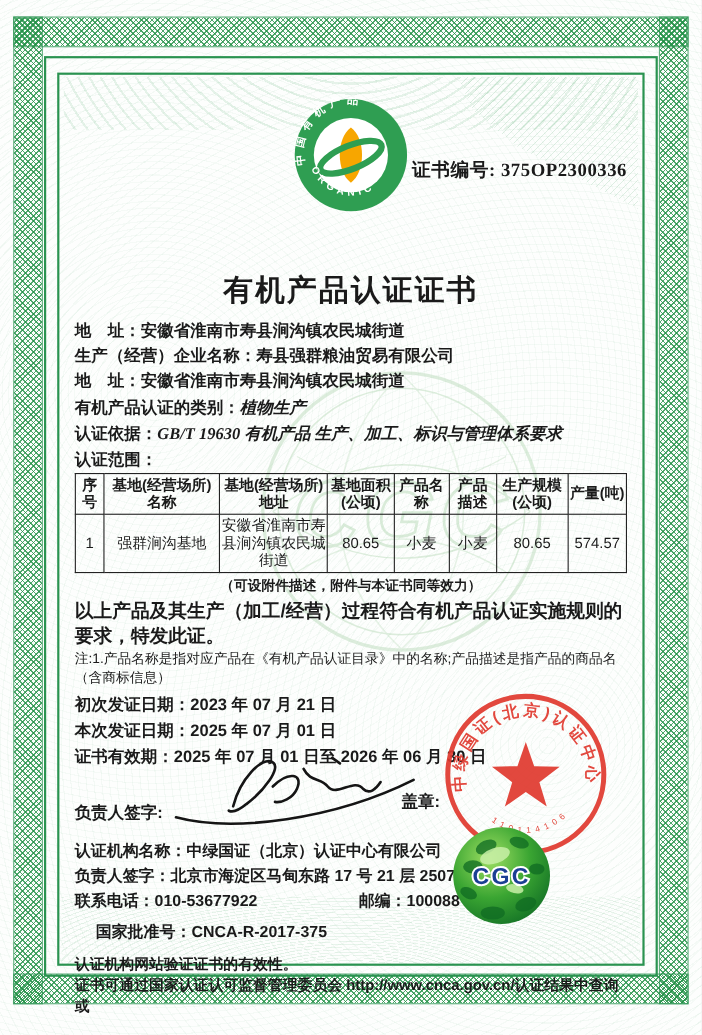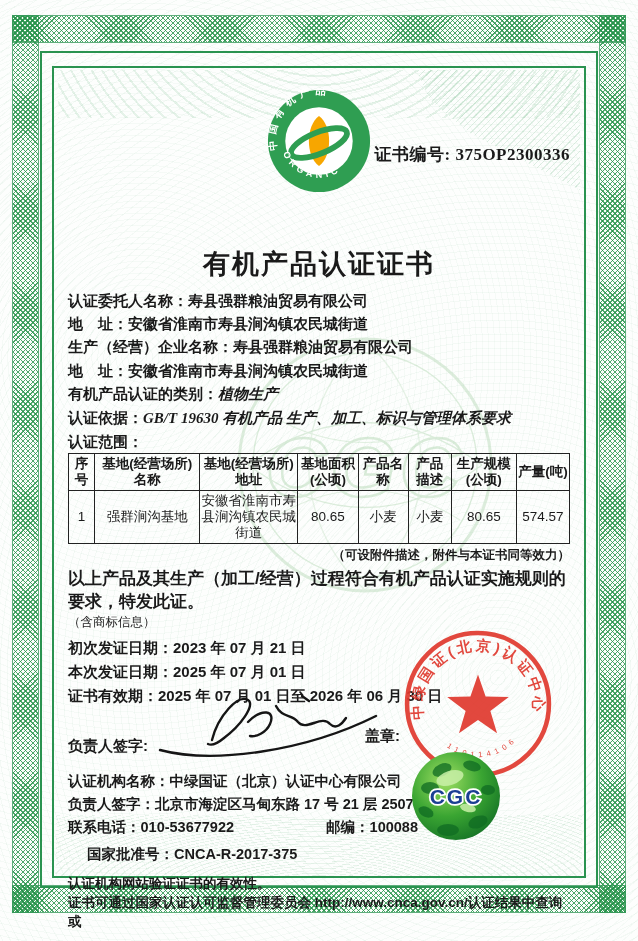--- a/index.html
+++ b/index.html
@@ -32,21 +32,21 @@
   
   .content{position:absolute;left:56px;right:56px;top:67px;bottom:62px;padding:0 12px;}
   .cert-no{margin-top:76px;text-align:right;font-family:Liberation Serif, serif;font-weight:bold;font-size:17px;letter-spacing:.5px;}
   .logo-wrap{position:absolute;left:50%;top:88px;transform:translateX(-50%);width:106px;height:106px;}
   .title{margin-top:80px;text-align:center;font-size:27px;font-weight:bold;letter-spacing:2px;}
   .info{margin-top:7px;font-size:15px;font-weight:bold;line-height:23.2px;}
   .kai{font-family:"Liberation Serif",serif;font-weight:600;font-style:italic;}
   table.scope{width:100%;margin-top:0;border-collapse:collapse;table-layout:fixed;}
   table.scope th,table.scope td{border:1.6px solid #222;text-align:center;padding:2px 1px;font-size:13.5px;line-height:16px;}
   table.scope th{font-weight:bold;}
-  .attach{margin-top:3px;text-align:right;font-size:12.5px;font-family:"Liberation Serif",serif;font-weight:600;}
+  .attach{margin-top:3px;text-align:center;font-size:12.5px;font-family:"Liberation Serif",serif;font-weight:600;}
   .statement{margin-top:3px;font-size:17px;font-weight:bold;}
   .note{margin-top:1px;font-size:12.5px;line-height:16.5px;}
   .dates{margin-top:5px;font-size:15px;font-weight:bold;line-height:24px;}
   .sig-row{position:relative;margin-top:10px;height:42px;font-size:15px;font-weight:bold;}
   .sig-label{position:absolute;left:0;bottom:4px;}
   .seal-label{position:absolute;left:297px;bottom:14px;}
   .signature-svg{position:absolute;left:84px;top:-30px;}
   .org{margin-top:10px;font-size:14.5px;font-weight:bold;line-height:23px;}
   .org .pair2{margin-left:88px;}
   .approval{margin-top:6px;font-size:14.5px;font-weight:bold;padding-left:19px;}
@@ -106,21 +106,20 @@
   <div class="content">
 
     <div class="cert-no">
       <span>证书编号:</span>
       <span>375OP2300336</span>
     </div>
 
     <div class="title">有机产品认证证书</div>
 
     <div class="info">
-      <div><span>认证委托人名称：</span><span>寿县强群粮油贸易有限公司</span></div>
       <div><span>地　址：</span><span>安徽省淮南市寿县涧沟镇农民城街道</span></div>
       <div><span>生产（经营）企业名称：</span><span>寿县强群粮油贸易有限公司</span></div>
       <div><span>地　址：</span><span>安徽省淮南市寿县涧沟镇农民城街道</span></div>
       <div><span>有机产品认证的类别：</span><span class="kai">植物生产</span></div>
       <div><span>认证依据：</span><span class="kai">GB/T 19630 有机产品 生产、加工、标识与管理体系要求</span></div>
       <div><span>认证范围：</span></div>
     </div>
 
     <table class="scope">
       <colgroup>
@@ -157,20 +156,21 @@
           <td>574.57</td>
         </tr>
       </tbody>
     </table>
 
     <div class="attach">（可设附件描述，附件与本证书同等效力）</div>
 
     <div class="statement">以上产品及其生产（加工/经营）过程符合有机产品认证实施规则的要求，特发此证。</div>
 
     <div class="note">
+      <div>注:1.产品名称是指对应产品在《有机产品认证目录》中的名称;产品描述是指产品的商品名</div>
       <div>（含商标信息）</div>
     </div>
 
     <div class="dates">
       <div><span>初次发证日期：</span><span>2023 年 07 月 21 日</span></div>
       <div><span>本次发证日期：</span><span>2025 年 07 月 01 日</span></div>
       <div><span>证书有效期：</span><span>2025 年 07 月 01 日至 2026 年 06 月 30 日</span></div>
     </div>
 
     <div class="sig-row">

